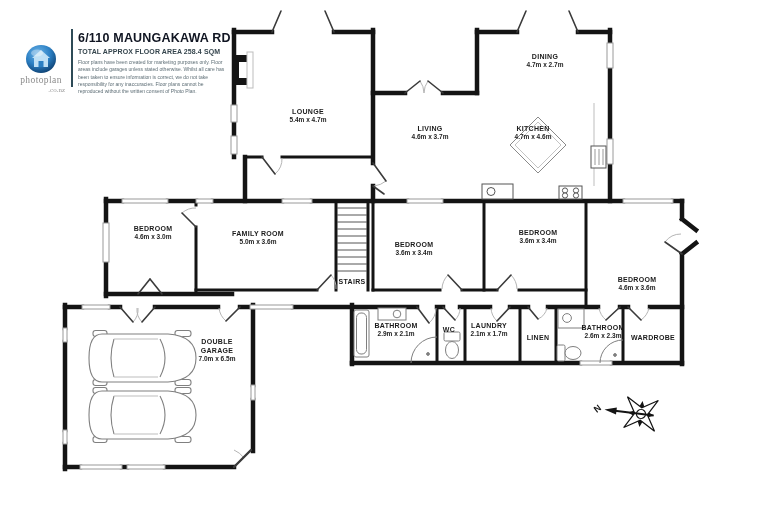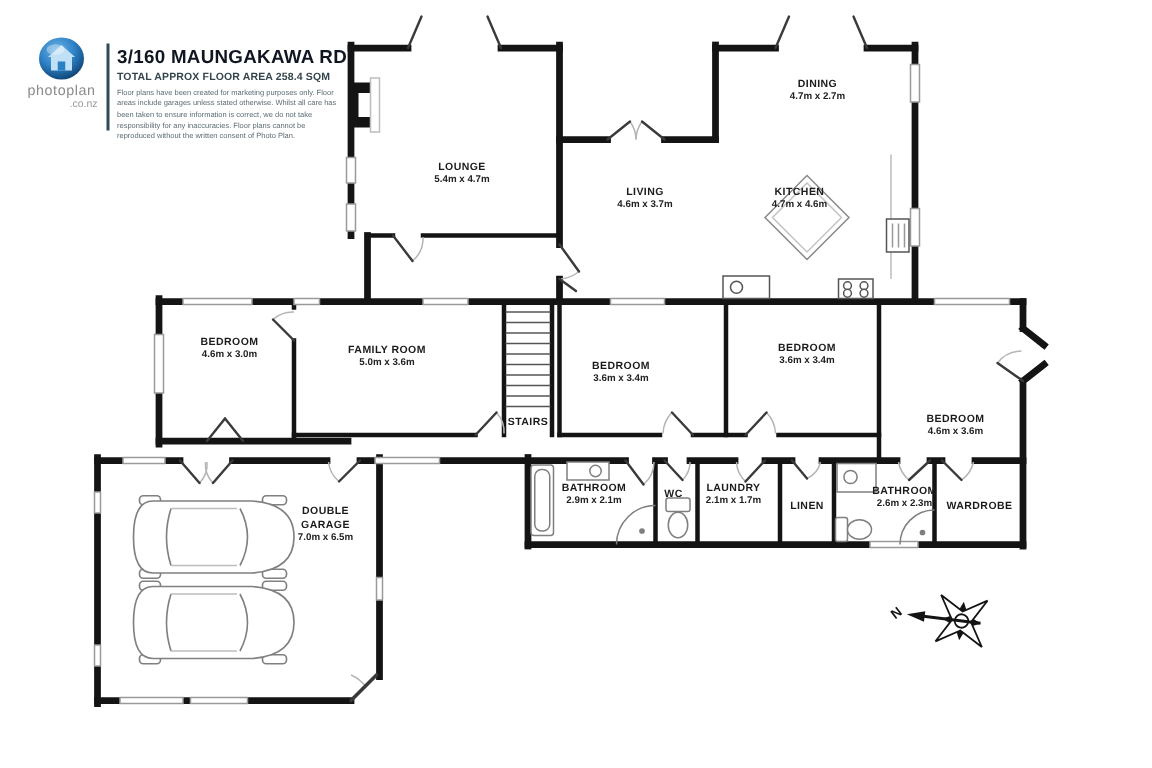--- a/index.html
+++ b/index.html
@@ -1,20 +1,20 @@
 <!DOCTYPE html>
 <html><head>
 <meta charset="utf-8">
 <style>
   html,body{margin:0;padding:0;background:#e9e9e9;}
   .stage{position:relative;width:768px;height:512px;background:#ffffff;overflow:hidden;
          font-family:"Liberation Sans",sans-serif;}
   
   .header{position:absolute;left:0;top:0;width:240px;height:100px;}
-  .logo{position:absolute;left:14px;top:24px;width:54px;height:56px;text-align:center;}
+  .logo{position:absolute;left:14px;top:44px;width:54px;height:56px;text-align:center;font-family:Liberation Serif, serif;}
   .logo svg{display:block;margin:0 auto;}
   .brand{font-size:9.5px;color:#8b8b8b;letter-spacing:.4px;line-height:1;}
   .brand-domain{font-size:7px;color:#9a9a9a;text-align:right;padding-right:3px;line-height:1.2;}
   .divider{position:absolute;left:71px;top:29px;width:2px;height:58px;background:#2e4b57;}
   .titleblock{position:absolute;left:78px;top:31px;width:150px;}
   .title{font-size:12.5px;font-weight:bold;color:#101522;letter-spacing:.2px;white-space:nowrap;}
   .subtitle{font-size:7px;font-weight:bold;color:#35454d;margin-top:3px;letter-spacing:.1px;white-space:nowrap;}
   .disclaimer{margin-top:4px;font-size:5px;line-height:1.45;color:#5d6d75;}
   
   .plan-svg{position:absolute;left:0;top:0;}
@@ -42,21 +42,21 @@
         <polygon points="17,6 26,14 8,14" fill="#bfe0f5"></polygon>
         <rect x="10" y="14" width="14" height="9" fill="#bfe0f5"></rect>
         <rect x="14.5" y="17" width="5" height="6" fill="#2b7fc3"></rect>
         <ellipse cx="13" cy="9" rx="6" ry="3.5" fill="#ffffff" opacity="0.35"></ellipse>
       </svg>
       <div class="brand">photoplan</div>
       <div class="brand-domain">.co.nz</div>
     </div>
     <div class="divider"></div>
     <div class="titleblock">
-      <div class="title">3/160 MAUNGAKAWA RD</div>
+      <div class="title">6/110 MAUNGAKAWA RD</div>
       <div class="subtitle">TOTAL APPROX FLOOR AREA 258.4 SQM</div>
       <div class="disclaimer">
         <div>Floor plans have been created for marketing purposes only. Floor</div>
         <div>areas include garages unless stated otherwise. Whilst all care has</div>
         <div>been taken to ensure information is correct, we do not take</div>
         <div>responsibility for any inaccuracies. Floor plans cannot be</div>
         <div>reproduced without the written consent of Photo Plan.</div>
       </div>
     </div>
   </div>

